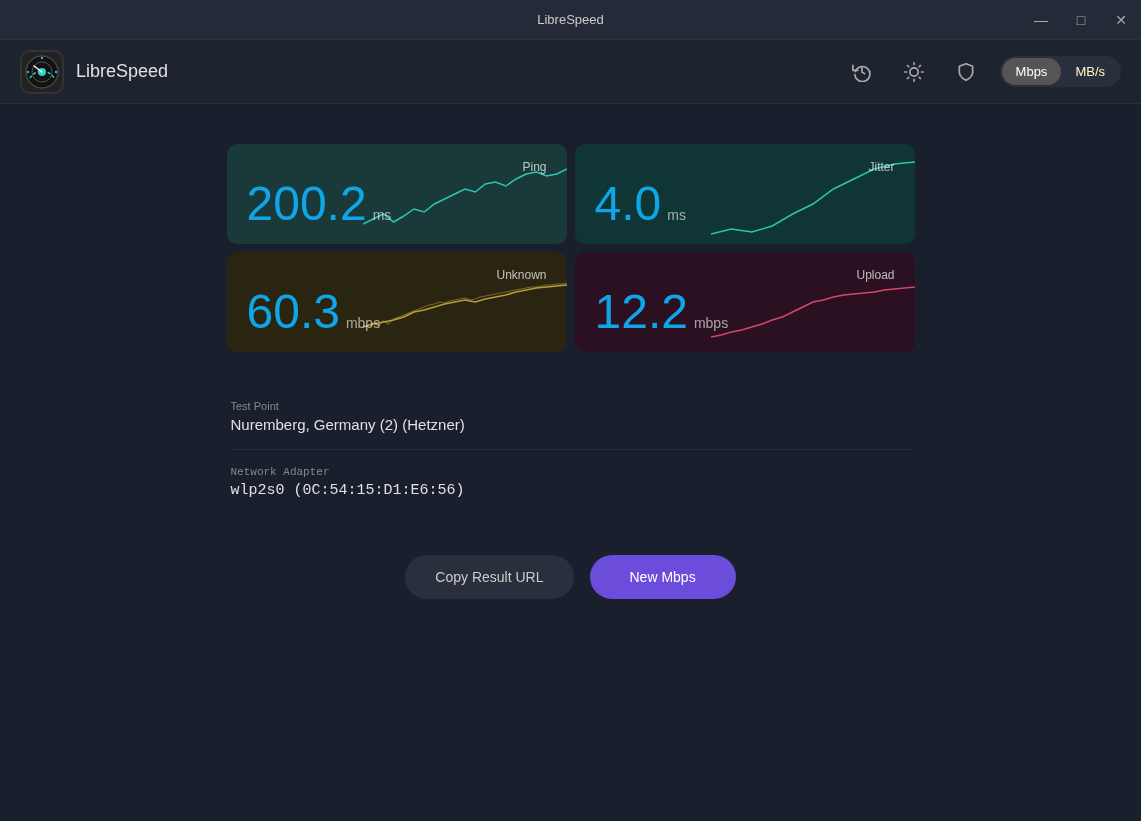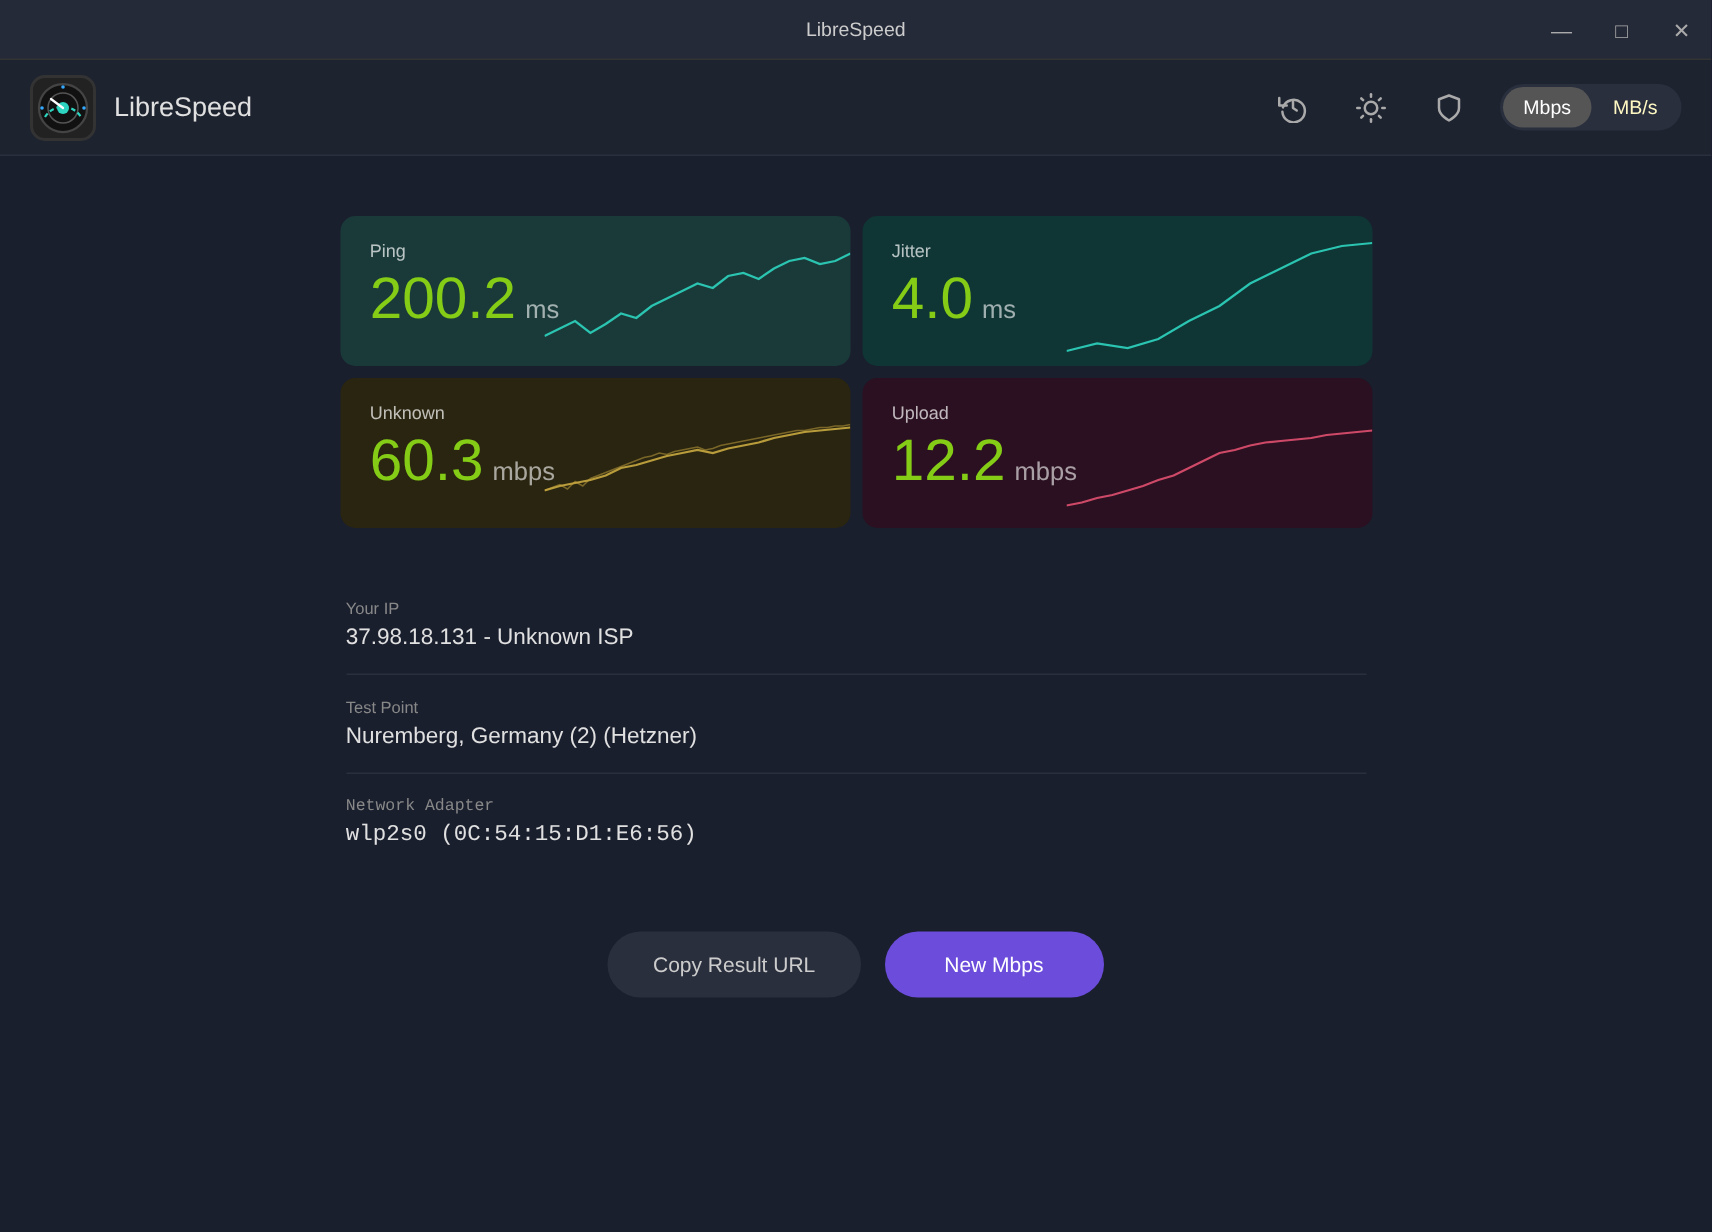--- a/index.html
+++ b/index.html
@@ -145,20 +145,21 @@
       gap: 8px;
       margin-bottom: 32px;
     }
 
     .metric-card {
       border-radius: 10px;
       padding: 16px 20px;
       position: relative;
       overflow: hidden;
       height: 100px;
+      text-align: right;
     }
 
     .metric-card.ping {
       background: #1a3a3a;
     }
 
     .metric-card.jitter {
       background: #0f3535;
     }
 
@@ -181,28 +182,28 @@
 
     .metric-value-row {
       display: flex;
       align-items: baseline;
       gap: 6px;
       position: relative;
       z-index: 2;
     }
 
     .metric-value {
-      font-size: 39px;
+      font-size: 48px;
       font-weight: 300;
-      color: #84cc16;
+      color: #0ea5e9;
       line-height: 1;
     }
 
     .metric-unit {
-      font-size: 17px;
+      font-size: 14px;
       color: rgba(255,255,255,0.6);
     }
 
     .chart-overlay {
       position: absolute;
       right: 0;
       top: 0;
       bottom: 0;
       width: 60%;
       z-index: 1;
@@ -380,24 +381,20 @@
       <div class="chart-overlay">
         <svg width="100%" height="100%" viewBox="0 0 200 100" preserveAspectRatio="none">
           <path d="M0,85 L10,83 L20,80 L30,78 L40,75 L50,72 L60,68 L70,65 L80,60 L90,55 L100,50 L110,48 L120,45 L130,43 L140,42 L150,41 L160,40 L170,38 L180,37 L190,36 L200,35" fill="none" stroke="#e05070" stroke-width="1.5" opacity="0.9"></path>
         </svg>
       </div>
     </div>
   </div>
 
   <div class="info-section">
     <div class="info-row">
-      <div class="info-label">Your IP</div>
-      <div class="info-value">37.98.18.131 - Unknown ISP</div>
-    </div>
-    <div class="info-row">
       <div class="info-label">Test Point</div>
       <div class="info-value">Nuremberg, Germany (2) (Hetzner)</div>
     </div>
     <div class="info-row">
       <div class="info-label">Network Adapter</div>
       <div class="info-value">wlp2s0 (0C:54:15:D1:E6:56)</div>
     </div>
   </div>
 
   <div class="action-buttons">

